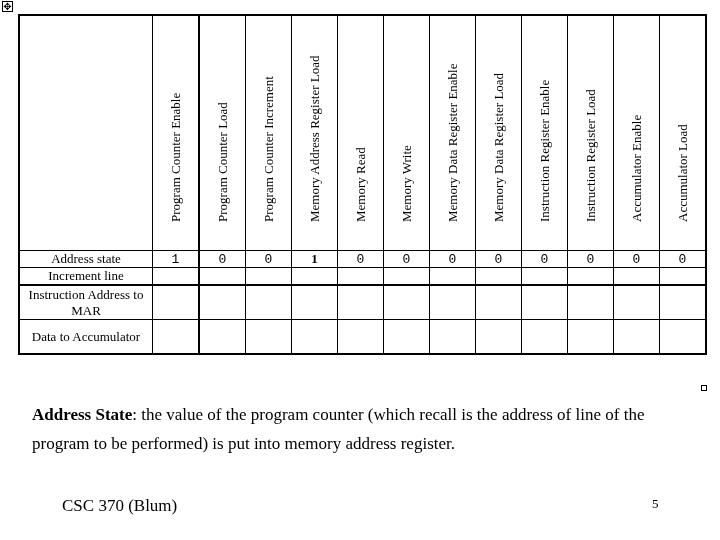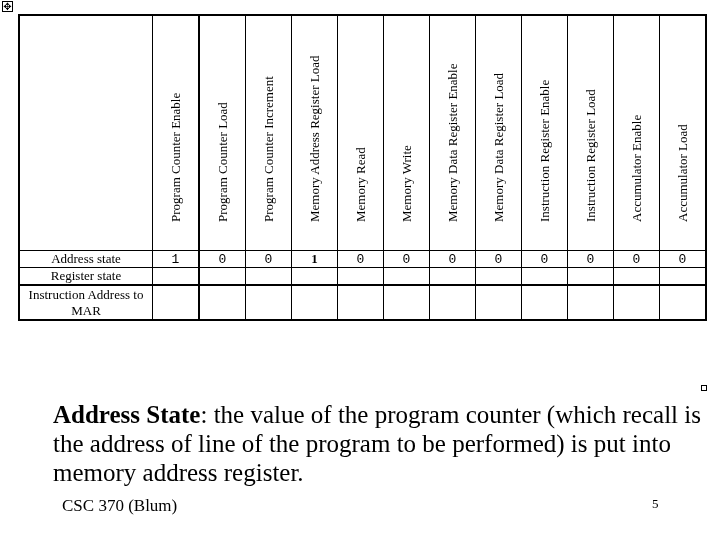--- a/index.html
+++ b/index.html
@@ -14,21 +14,21 @@
   th.vh { width: 45px; height: 234px; vertical-align: bottom; position: relative; }
   th.vh .rot { position: absolute; left: 50%; bottom: 12px; transform-origin: 0 0;
                transform: rotate(-90deg) translate(0, -50%); white-space: nowrap; font-size: 13px; }
   th.thickL, td.thickL { border-left: 2px solid #000 !important; }
   tr.thickB td { border-bottom: 2px solid #000; }
   td.rowlab { text-align: center; font-size: 13px; line-height: 16px; }
   td.val { text-align: center; font-size: 13px; font-family: "Liberation Mono", "DejaVu Sans Mono", monospace; }
   td.val.bold { font-weight: bold; font-family: "Liberation Serif", serif; }
   tr.r1 td { height: 16px; }
   tr.r2 td { height: 33px; }
-  .desc { position: absolute; left: 53px; top: 400px; width: 660px; font-size: 25px; line-height: 29px; }
+  .desc { position: absolute; left: 32px; top: 400px; width: 660px; font-size: 17px; line-height: 29px; }
   .desc b { font-weight: bold; }
   .footer-left { position: absolute; left: 62px; top: 496px; font-size: 17px; }
   .footer-right { position: absolute; left: 652px; top: 496px; font-size: 13px; }
 </style>
 </head>
 <body>
 
 <div class="move-handle">✥</div>
 
 <table class="ctl">
@@ -83,21 +83,21 @@
       <td class="val">0</td>
       <td class="val">0</td>
       <td class="val">0</td>
       <td class="val">0</td>
       <td class="val">0</td>
       <td class="val">0</td>
       <td class="val">0</td>
       <td class="val">0</td>
     </tr>
     <tr class="r1 thickB">
-      <td class="rowlab">Register state</td>
+      <td class="rowlab">Increment line</td>
       <td class="val"></td>
       <td class="val thickL"></td>
       <td class="val"></td>
       <td class="val"></td>
       <td class="val"></td>
       <td class="val"></td>
       <td class="val"></td>
       <td class="val"></td>
       <td class="val"></td>
       <td class="val"></td>
@@ -112,20 +112,35 @@
       <td class="val"></td>
       <td class="val"></td>
       <td class="val"></td>
       <td class="val"></td>
       <td class="val"></td>
       <td class="val"></td>
       <td class="val"></td>
       <td class="val"></td>
       <td class="val"></td>
     </tr>
+    <tr class="r2">
+      <td class="rowlab">Data to Accumulator</td>
+      <td class="val"></td>
+      <td class="val thickL"></td>
+      <td class="val"></td>
+      <td class="val"></td>
+      <td class="val"></td>
+      <td class="val"></td>
+      <td class="val"></td>
+      <td class="val"></td>
+      <td class="val"></td>
+      <td class="val"></td>
+      <td class="val"></td>
+      <td class="val"></td>
+    </tr>
   </tbody>
 </table>
 
 <div class="resize-handle"></div>
 
 <div class="desc"><b>Address State</b><span>: the value of the program counter (which recall is the address of line of the program to be performed) is put into memory address register.</span></div>
 
 <div class="footer-left">CSC 370 (Blum)</div>
 <div class="footer-right">5</div>
 

